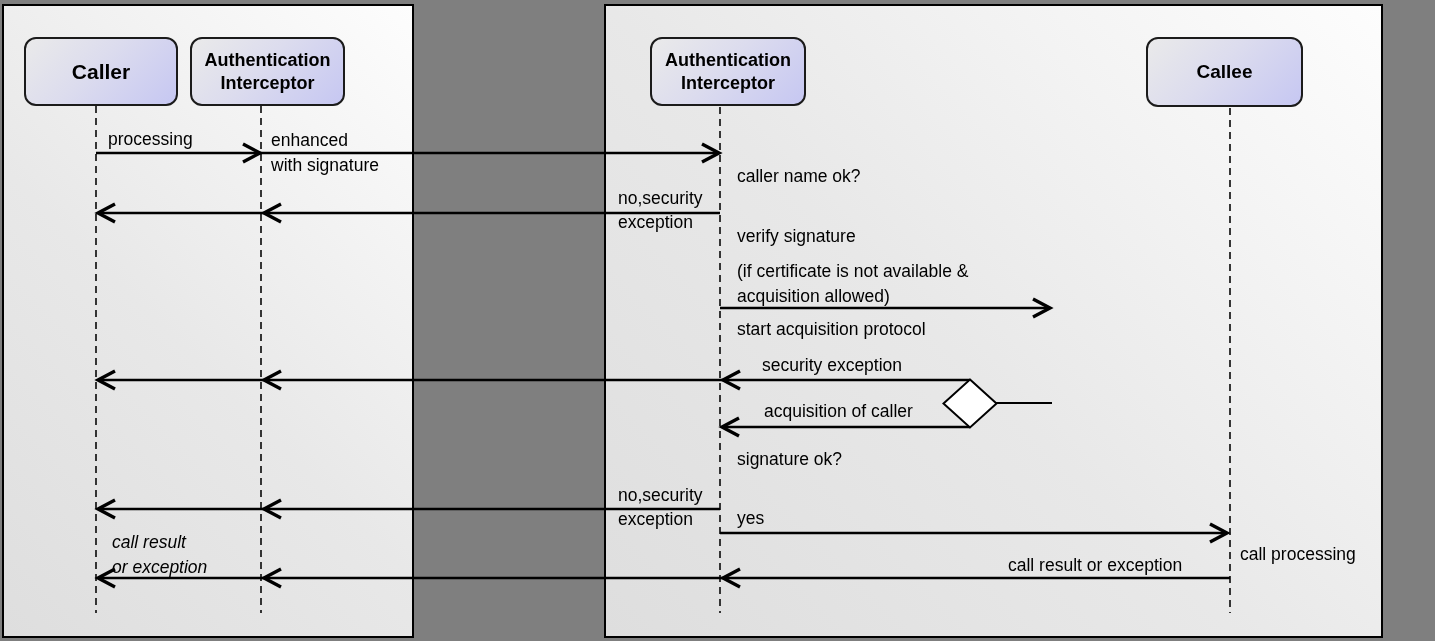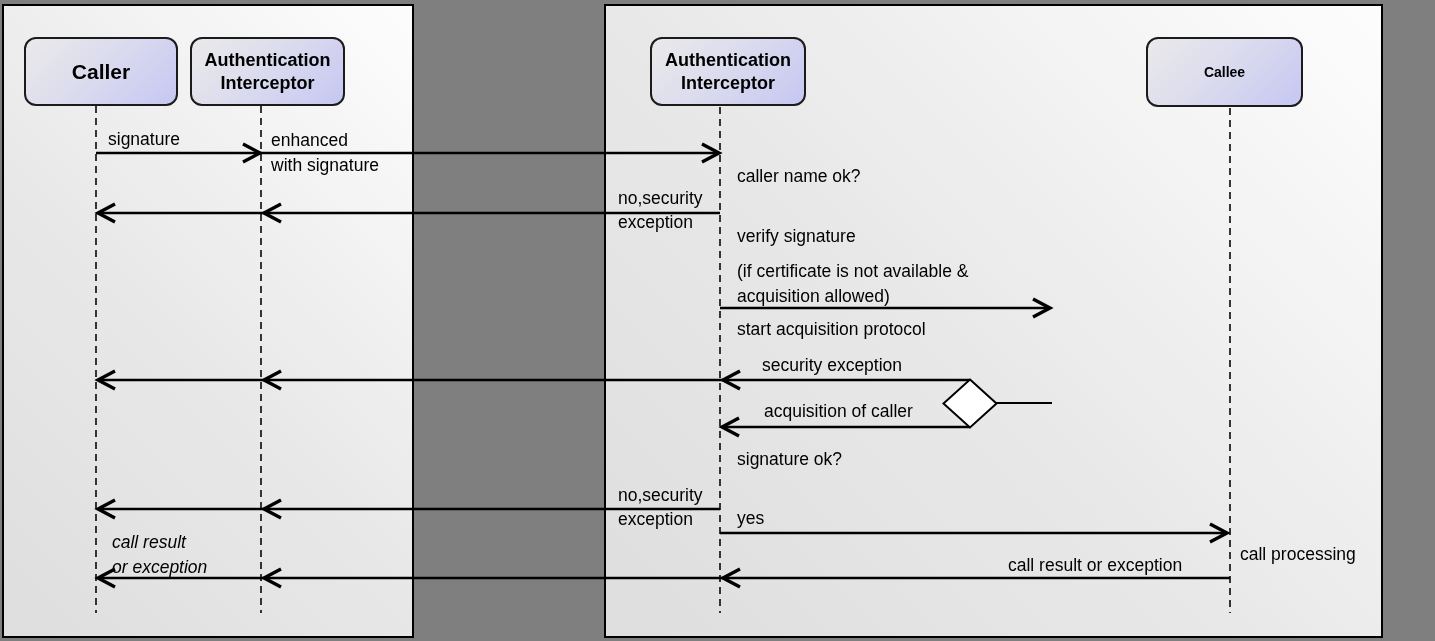--- a/index.html
+++ b/index.html
@@ -18,21 +18,21 @@
   .actor{
     position:absolute;box-sizing:border-box;z-index:3;
     border:2px solid #1b1b1b;border-radius:12px;
     background:linear-gradient(135deg,#eaeaea 0%,#dcdcee 45%,#c6c7f2 100%);
     display:flex;align-items:center;justify-content:center;
     text-align:center;font-weight:bold;white-space:pre-line;
   }
   #actor-caller{left:24px;top:37px;width:154px;height:69px;font-size:21px;justify-content:center;}
   #actor-interceptor-left{left:190px;top:37px;width:155px;height:69px;font-size:18px;line-height:23px;}
   #actor-interceptor-right{left:650px;top:37px;width:156px;height:69px;font-size:18px;line-height:23px;}
-  #actor-callee{left:1146px;top:37px;width:157px;height:70px;font-size:14px;text-align:right;}
+  #actor-callee{left:1146px;top:37px;width:157px;height:70px;font-size:19px;text-align:right;}
   #protocol-box{
     left:1052px;top:295px;width:155px;height:120px;
     border:2px dashed #262626;border-radius:0;
     background:linear-gradient(135deg,#e9e9fa 0%,#cbcbf4 100%);
     font-size:19px;line-height:26px;
   }
   .lbl{
     position:absolute;z-index:2;font-size:17.5px;line-height:22px;
     white-space:pre-line;
   }
@@ -131,21 +131,21 @@
 Interceptor</span>
   </div>
   <div class="actor" id="actor-interceptor-right">
     <span>Authentication
 Interceptor</span>
   </div>
   <div class="actor" id="actor-callee">
     <span>Callee</span>
   </div>
 
-  <div class="lbl" id="lbl-invocation">signature</div>
+  <div class="lbl" id="lbl-invocation">processing</div>
   <div class="lbl" id="lbl-enhanced">enhanced
 with signature</div>
   <div class="lbl" id="lbl-no-sec-top">no,security
 exception</div>
   <div class="lbl" id="lbl-caller-name-ok">caller name ok?</div>
   <div class="lbl" id="lbl-verify">verify signature</div>
   <div class="lbl" id="lbl-cert-cond">(if certificate is not available &amp;
 acquisition allowed)</div>
   <div class="lbl" id="lbl-start-acq">start acquisition protocol</div>
   <div class="lbl" id="lbl-sec-exc">security exception</div>

